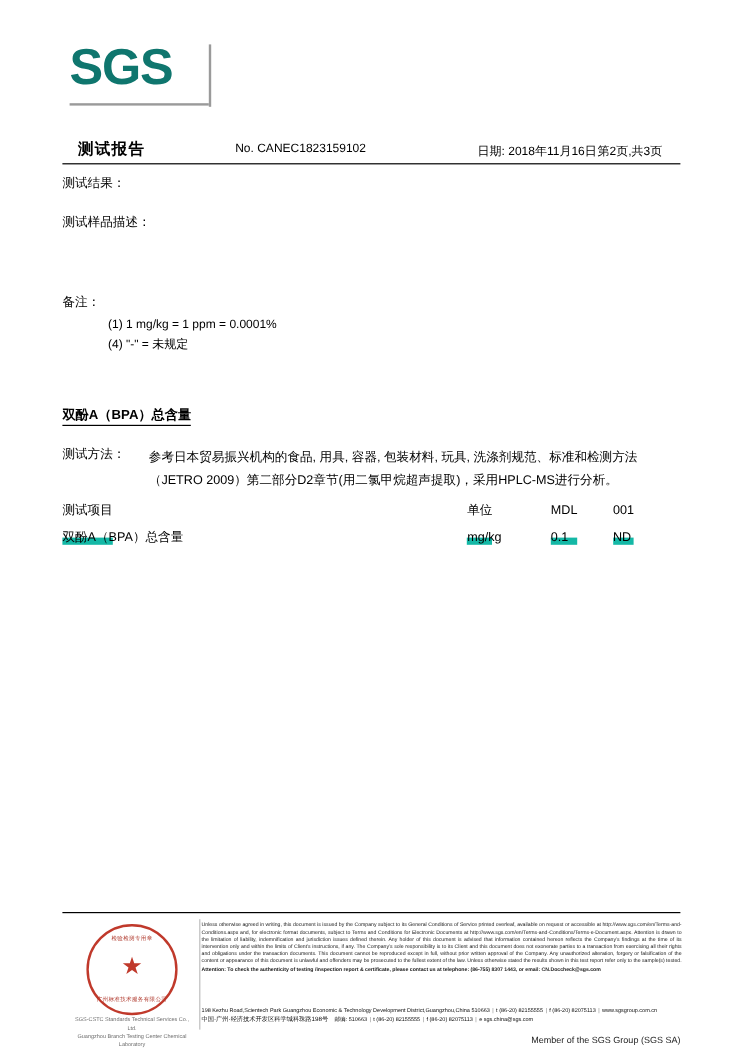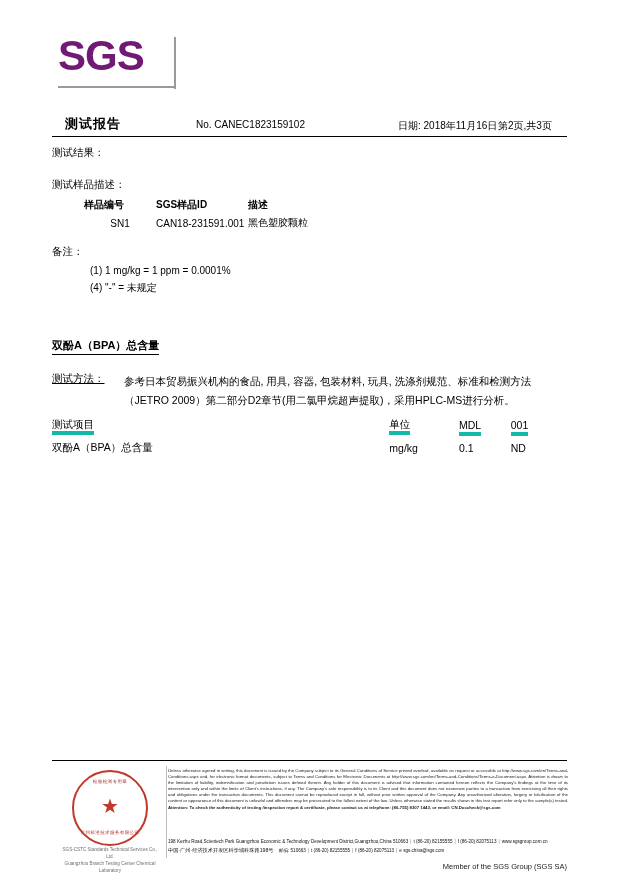--- a/index.html
+++ b/index.html
@@ -27,21 +27,21 @@
     position: absolute;
     left: 58px;
     top: 34px;
     width: 120px;
   }
   .logo-text {
     font-family: "Liberation Sans", sans-serif;
     font-weight: bold;
     font-size: 42px;
     letter-spacing: -1px;
-    color: #701a75;
+    color: #0f766e;
     line-height: 44px;
     display: block;
   }
   .logo-rule-h {
     position: absolute;
     left: 0;
     top: 52px;
     width: 116px;
     height: 2px;
     background: #9a9a9a;
@@ -149,21 +149,20 @@
     font-size: 11px;
     font-weight: bold;
     border-bottom: 1px solid #000;
     padding-bottom: 1px;
   }
   .lbl-method {
     position: absolute;
     left: 52px;
     top: 372px;
     font-size: 10.5px;
-    text-decoration: underline;
   }
   .method-body {
     position: absolute;
     left: 124px;
     top: 372px;
     width: 430px;
     font-size: 10.5px;
     line-height: 19px;
   }
 
@@ -174,21 +173,21 @@
     top: 418px;
     width: 515px;
     font-size: 10.5px;
     border-collapse: collapse;
   }
   .res-table th {
     font-weight: normal;
     text-align: left;
     padding: 0 0 3px 0;
   }
-  .res-table th span.u { border-bottom: 4px solid #14b8a6; padding-bottom: 1px; }
+  .res-table th span.u { border-bottom: 6px solid #14b8a6; padding-bottom: 17px; }
   .res-table td { padding: 6px 0 0 0; }
   .th-item { width: 300px; }
   .th-unit { width: 62px; }
   .th-mdl  { width: 46px; }
   .th-001  { width: 50px; }
 
   
   .footer-rule {
     position: absolute;
     left: 52px;
@@ -300,36 +299,20 @@
 
   <div class="report-title">测试报告</div>
   <div class="report-no">No. CANEC1823159102</div>
   <div class="report-date">日期: 2018年11月16日</div>
   <div class="report-page">第2页,共3页</div>
   <div class="hdr-rule"></div>
 
   <div class="lbl-results">测试结果：</div>
   <div class="lbl-sampledesc">测试样品描述：</div>
 
-  <table class="sample-table">
-    <thead>
-      <tr>
-        <th class="col-sn">样品编号</th>
-        <th class="col-id">SGS样品ID</th>
-        <th class="col-desc">描述</th>
-      </tr>
-    </thead>
-    <tbody>
-      <tr>
-        <td class="col-sn">SN1</td>
-        <td class="col-id">CAN18-231591.001</td>
-        <td class="col-desc">黑色塑胶颗粒</td>
-      </tr>
-    </tbody>
-  </table>
 
   <div class="lbl-remark">备注：</div>
   <div class="notes">
     <div>(1) 1 mg/kg = 1 ppm = 0.0001%</div>
     <div>(4) "-" = 未规定</div>
   </div>
 
   <div class="section-title">双酚A（BPA）总含量</div>
   <div class="lbl-method">测试方法：</div>
   <div class="method-body">参考日本贸易振兴机构的食品, 用具, 容器, 包装材料, 玩具, 洗涤剂规范、标准和检测方法（JETRO 2009）第二部分D2章节(用二氯甲烷超声提取)，采用HPLC-MS进行分析。</div>

